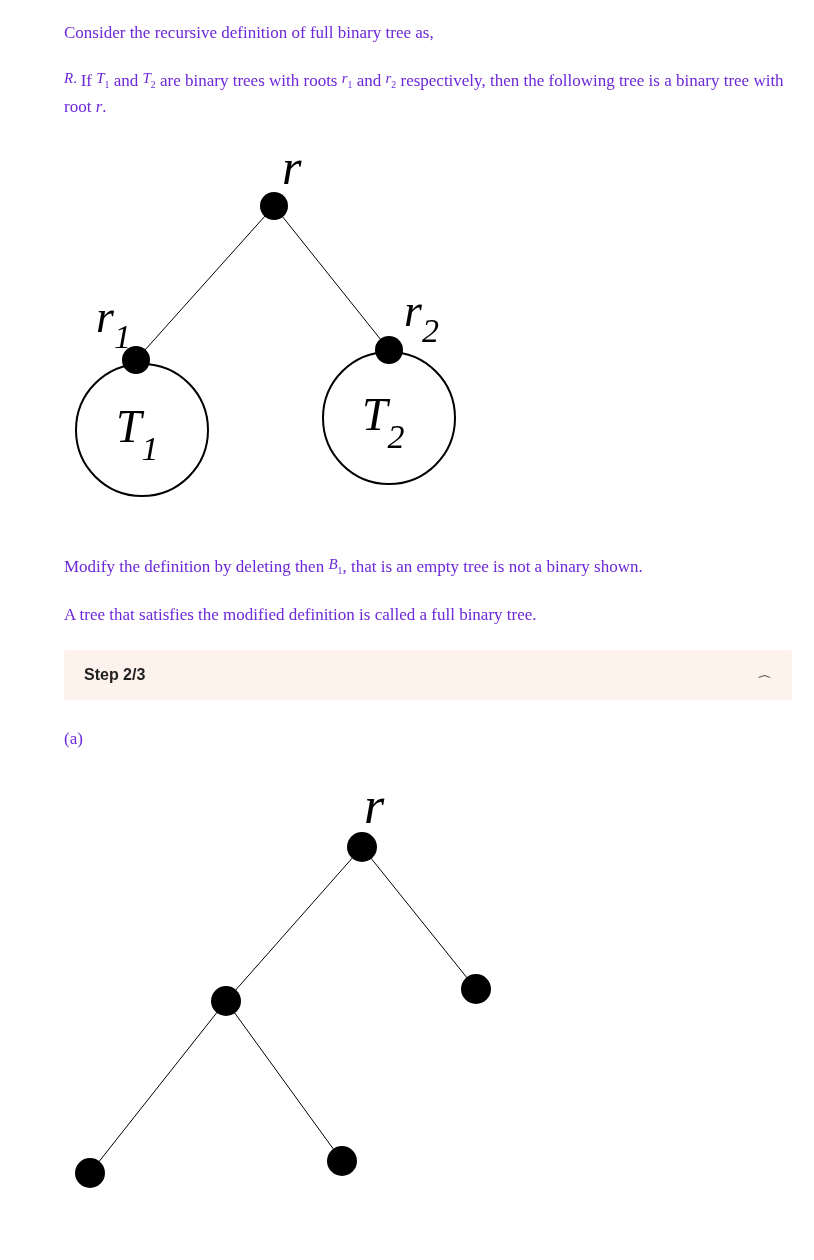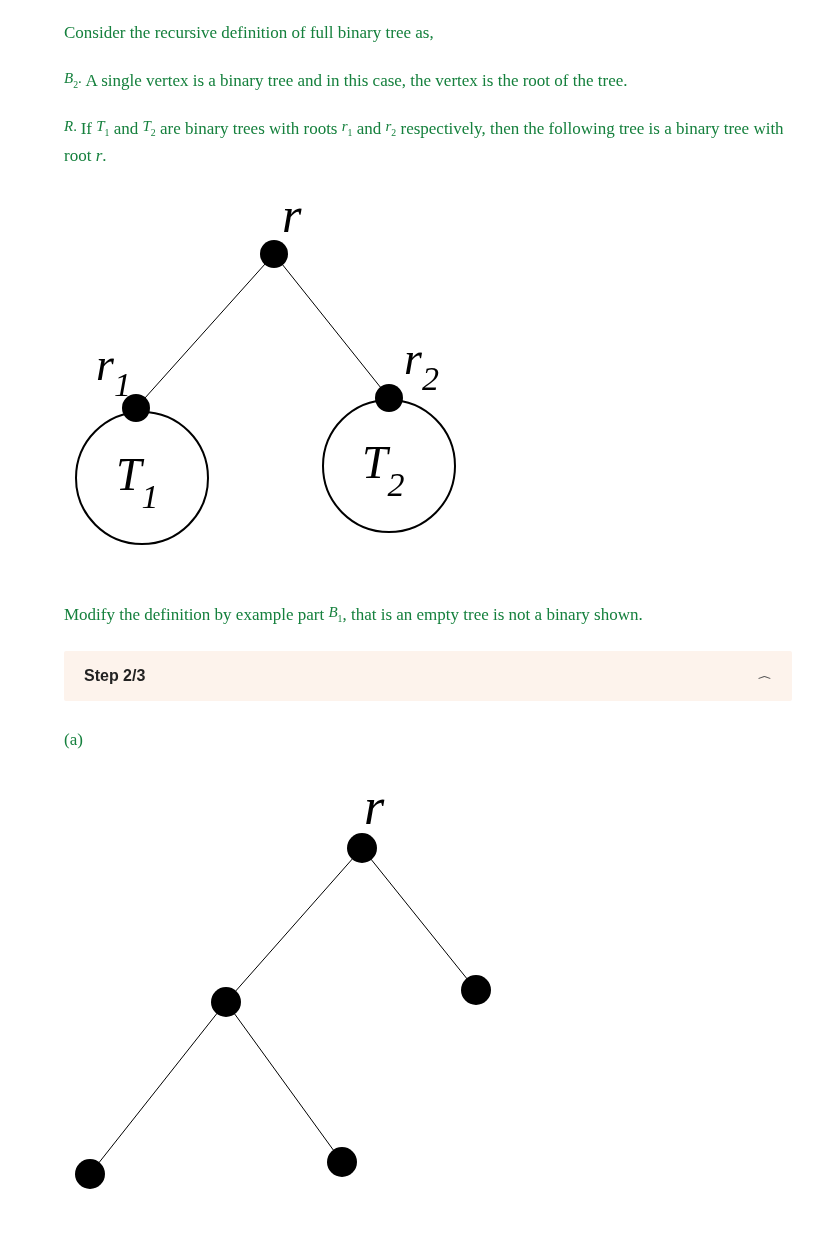--- a/index.html
+++ b/index.html
@@ -10,21 +10,21 @@
     background: #fff;
     width: 814px;
   }
   .content {
     padding: 20px 22px 0 64px;
   }
   p {
     margin: 0 0 22px 0;
     font-size: 17px;
     line-height: 1.5;
-    color: #15803d;
+    color: #6d28d9;
   }
   .math-var {
     font-style: italic;
     font-family: Georgia, serif;
   }
   .sub {
     font-size: 0.65em;
     vertical-align: sub;
     position: relative;
     top: 1px;
@@ -61,25 +61,20 @@
   }
 </style>
 </head>
 <body>
 
 <div class="content">
 
   <p>Consider the recursive definition of full binary tree as,</p>
 
 
-  <p>
-    <span class="raised">
-      <span class="math-var">B</span><span class="sub">2</span><span>.</span>
-    </span><span> A single vertex is a binary tree and in this case, the vertex is the root of the tree.</span>
-  </p>
 
   <p>
     <span class="raised">
       <span class="math-var">R</span><span>.</span>
     </span><span> If </span><span class="raised"><span class="math-var">T</span><span class="sub">1</span></span><span> and </span><span class="raised"><span class="math-var">T</span><span class="sub">2</span></span><span> are binary trees with roots </span><span class="raised"><span class="math-var">r</span><span class="sub">1</span></span><span> and </span><span class="raised"><span class="math-var">r</span><span class="sub">2</span></span><span> respectively, then the following tree is a binary tree with root </span><span class="math-var">r</span><span>.</span>
   </p>
 
   <div class="diagram">
     <svg width="460" height="380" viewBox="0 0 460 380">
 
@@ -97,23 +92,24 @@
 
       <circle cx="78" cy="288" r="66" fill="none" stroke="#000" stroke-width="2"></circle>
       <text x="52" y="300" font-size="46"><tspan>T</tspan><tspan dy="18" font-size="34">1</tspan></text>
 
       <circle cx="325" cy="276" r="66" fill="none" stroke="#000" stroke-width="2"></circle>
       <text x="298" y="288" font-size="46"><tspan>T</tspan><tspan dy="18" font-size="34">2</tspan></text>
     </svg>
   </div>
 
   <p>
-    <span>Modify the definition by example part </span><span class="raised"><span class="math-var">B</span><span class="sub">1</span></span><span>, that is an empty tree is not a binary shown.</span>
+    <span>Modify the definition by deleting then </span><span class="raised"><span class="math-var">B</span><span class="sub">1</span></span><span>, that is an empty tree is not a binary shown.</span>
   </p>
 
+  <p>A tree that satisfies the modified definition is called a full binary tree.</p>
 
   <div class="step-header">
     <span>Step 2/3</span>
     <span class="chevron">︿</span>
   </div>
 
   <p>(a)</p>
 
 
   <div class="diagram">

